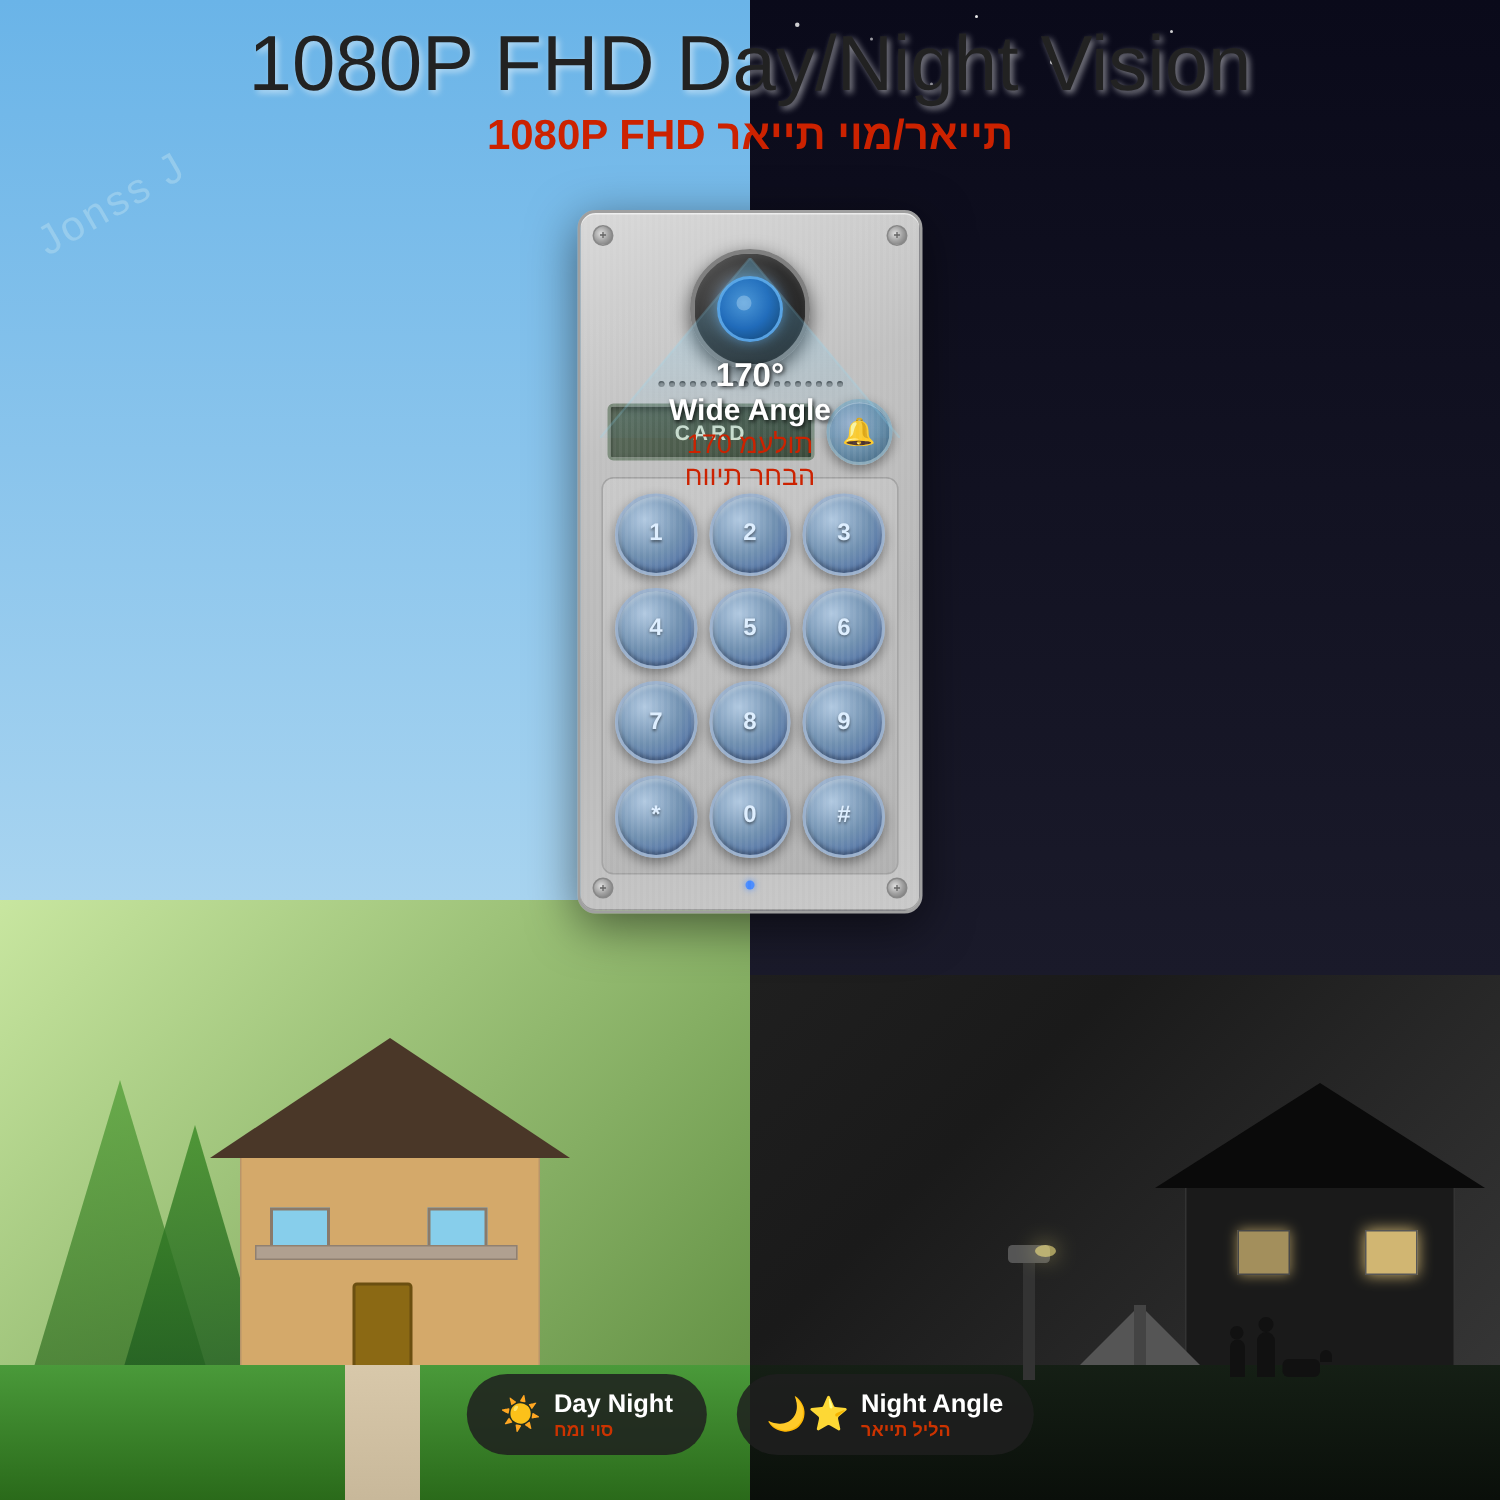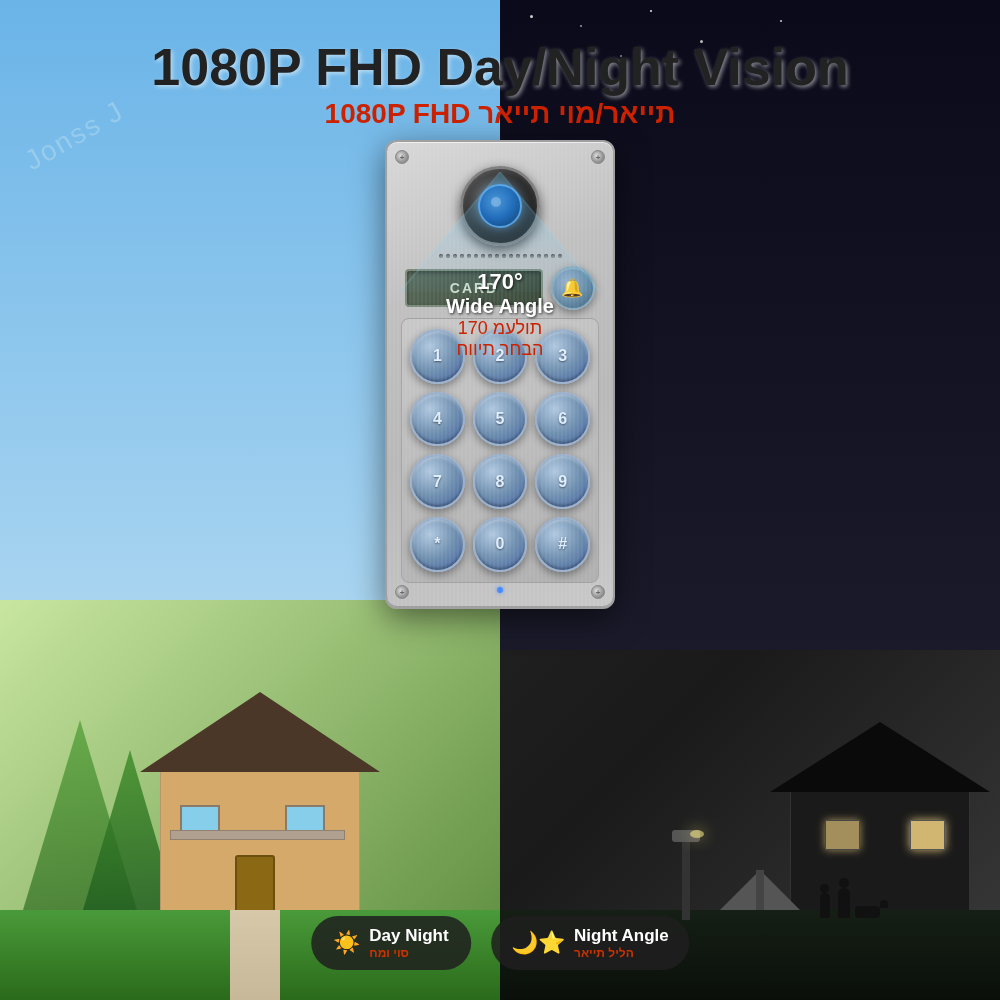--- a/index.html
+++ b/index.html
@@ -46,25 +46,24 @@
     .header {
       position: absolute;
       top: 15px;
       left: 0;
       width: 1000px;
       text-align: center;
       z-index: 10;
     }
     .title-main {
       font-size: 52px;
-      font-weight: 700;
+      font-weight: 400;
       color: #222;
       line-height: 1.1;
       text-shadow: 2px 2px 4px rgba(255,255,255,0.5);
-      margin-top: 24px;
     }
     .title-hebrew {
       font-size: 28px;
       font-weight: 700;
       color: #cc2200;
       line-height: 1.3;
     }
 
     
     .device-container {
@@ -182,21 +181,20 @@
 
     
     .wide-angle-text {
       position: absolute;
       top: 95px;
       left: 50%;
       transform: translateX(-50%);
       text-align: center;
       z-index: 15;
       white-space: nowrap;
-      margin-top: 32px;
     }
     .wide-angle-degrees {
       font-size: 22px;
       font-weight: 900;
       color: white;
       text-shadow: 1px 1px 3px rgba(0,0,0,0.8);
     }
     .wide-angle-label {
       font-size: 20px;
       font-weight: 900;

